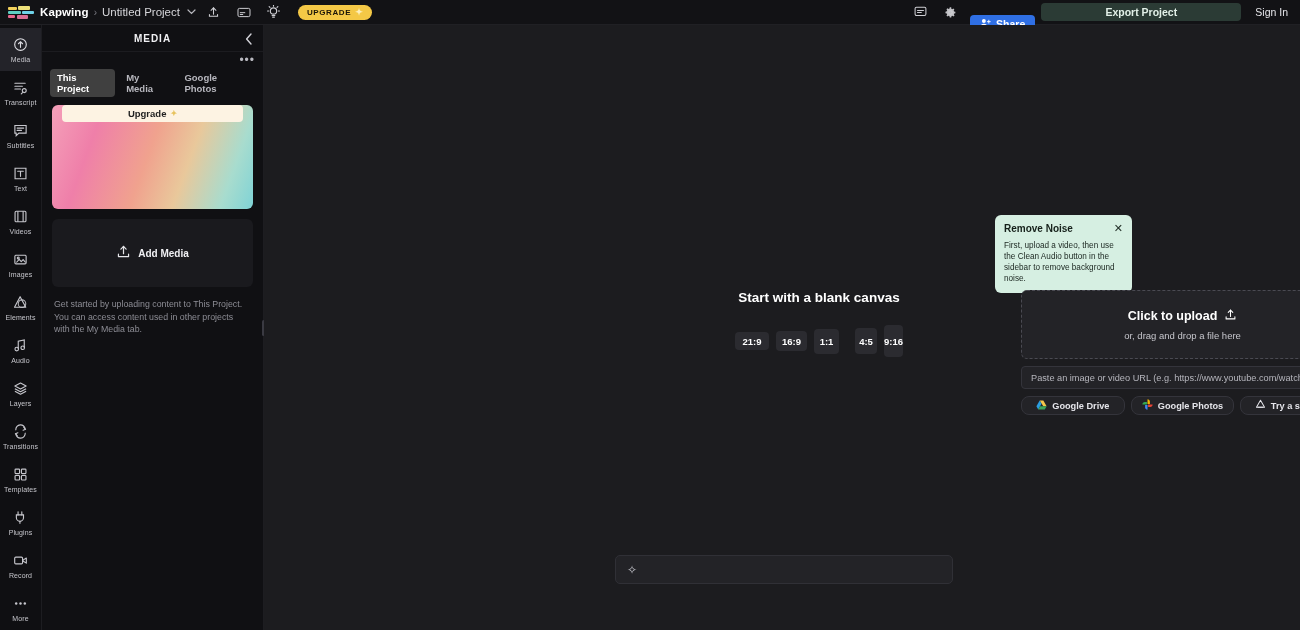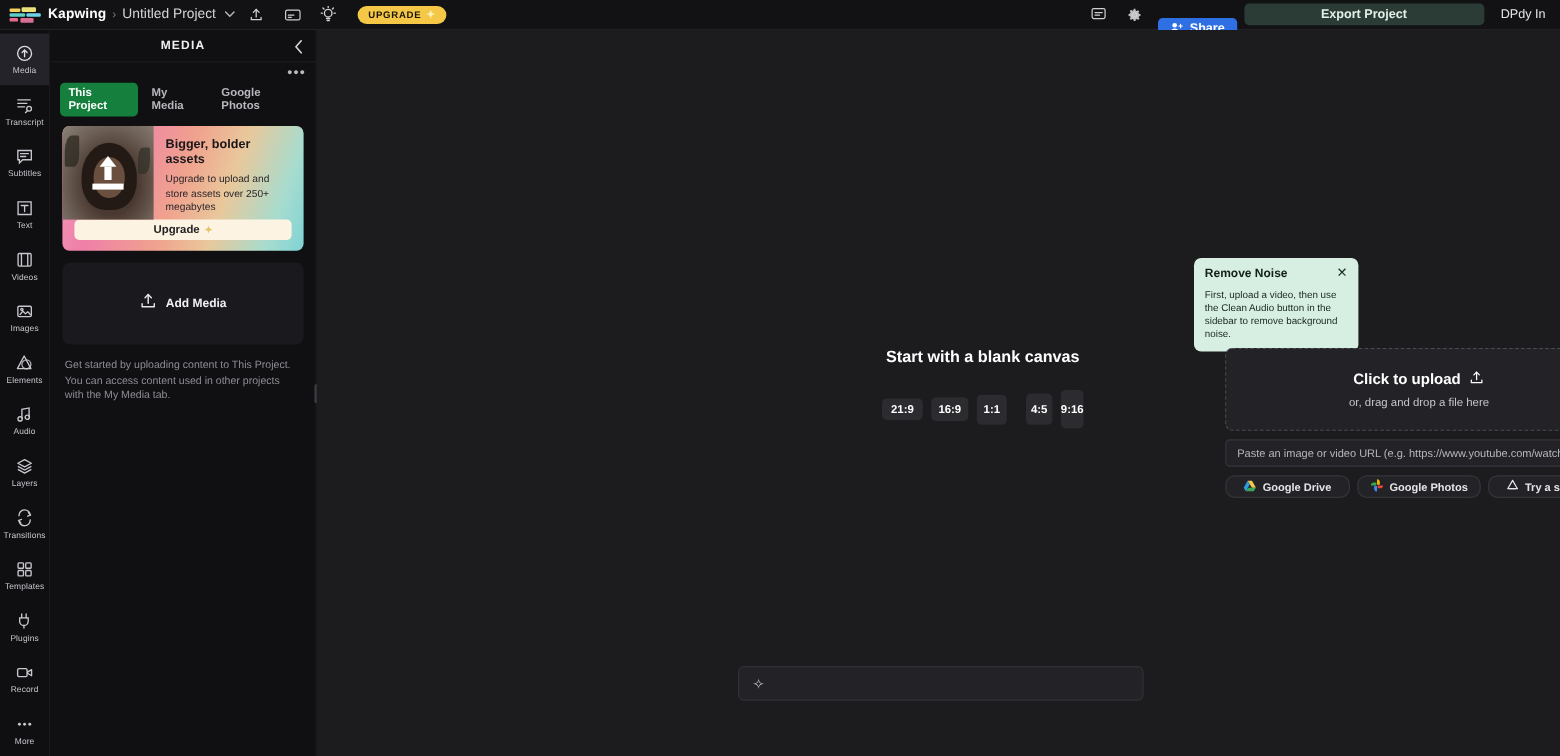--- a/index.html
+++ b/index.html
@@ -107,21 +107,21 @@
   }
   .panel-dots {
     position: absolute; right: 8px; top: 30px;
     color: #b9b9c0; font-size: 12px; letter-spacing: 1px; cursor: pointer; line-height: 10px;
   }
   .tabs { display: flex; gap: 4px; padding: 17px 8px 0 8px; }
   .tab {
     font-size: 9.5px; padding: 3px 7px; border-radius: 4px;
     color: #b7b7be; cursor: pointer; font-weight: bold;
   }
-  .tab.active { background: #15803d; color: #fff; }
+  .tab.active { background: #404040; color: #fff; }
 
   .promo {
     margin: 8px 10px 0 10px;
     border-radius: 6px; overflow: hidden;
     background: linear-gradient(110deg,#f4a0b9 0%,#ef7fa9 22%,#f0a28e 48%,#e9c89b 66%,#a8dcce 86%,#7fd3d6 100%);
     display: flex; flex-direction: column;
     height: 104px;
   }
   .promo-top { display: flex; flex: 1; min-height: 0; }
   .promo-thumb {
@@ -338,21 +338,21 @@
         <span>
           <svg width="11" height="10" viewBox="0 0 13 11" fill="#fff">
             <circle cx="4.6" cy="3.2" r="2.3"></circle>
               <path d="M.6 10c0-2.2 1.8-3.5 4-3.5s4 1.3 4 3.5z"></path>
             <path d="M10.4 2.2v3.4M8.7 3.9h3.4" stroke="#fff" stroke-width="1.1" stroke-linecap="round"></path>
           </svg>
         </span>
         <span>Share</span>
       </button>
       <button class="export-btn">Export Project</button>
-      <span class="signin">DPdy In</span>
+      <span class="signin">Sign In</span>
     </div>
   </div>
 
   <div class="body">
 
     <div class="rail">
 
       <div class="rail-item active">
         <span class="glyph">
           <svg width="15" height="15" viewBox="0 0 16 16" fill="none" stroke="#dcdce1" stroke-width="1.2" stroke-linecap="round">
@@ -516,37 +516,20 @@
 
       <span class="panel-dots">•••</span>
 
       <div class="tabs">
         <div class="tab active">This Project</div>
         <div class="tab">My Media</div>
         <div class="tab">Google Photos</div>
       </div>
 
       <div class="promo">
-        <div class="promo-top">
-          <div class="promo-thumb">
-            <div class="palm1"></div>
-              <div class="palm2"></div>
-            <div class="hair"></div>
-              <div class="face"></div>
-            <div class="up-overlay">
-              <div class="up-arrow"></div>
-                <div class="up-stem"></div>
-                <div class="up-base"></div>
-            </div>
-          </div>
-          <div class="promo-text">
-            <div class="promo-title">Bigger, bolder assets</div>
-            <div class="promo-sub">Upgrade to upload and store assets over 250+ megabytes</div>
-          </div>
-        </div>
         <div class="promo-btn">
           <span>Upgrade</span>
           <span class="sp">✦</span>
         </div>
       </div>
 
       <div class="addmedia">
         <span>
           <svg width="15" height="15" viewBox="0 0 16 16" fill="none" stroke="#e6e6ea" stroke-width="1.3" stroke-linecap="round" stroke-linejoin="round">
             <path d="M8 10.4V2.6"></path>

